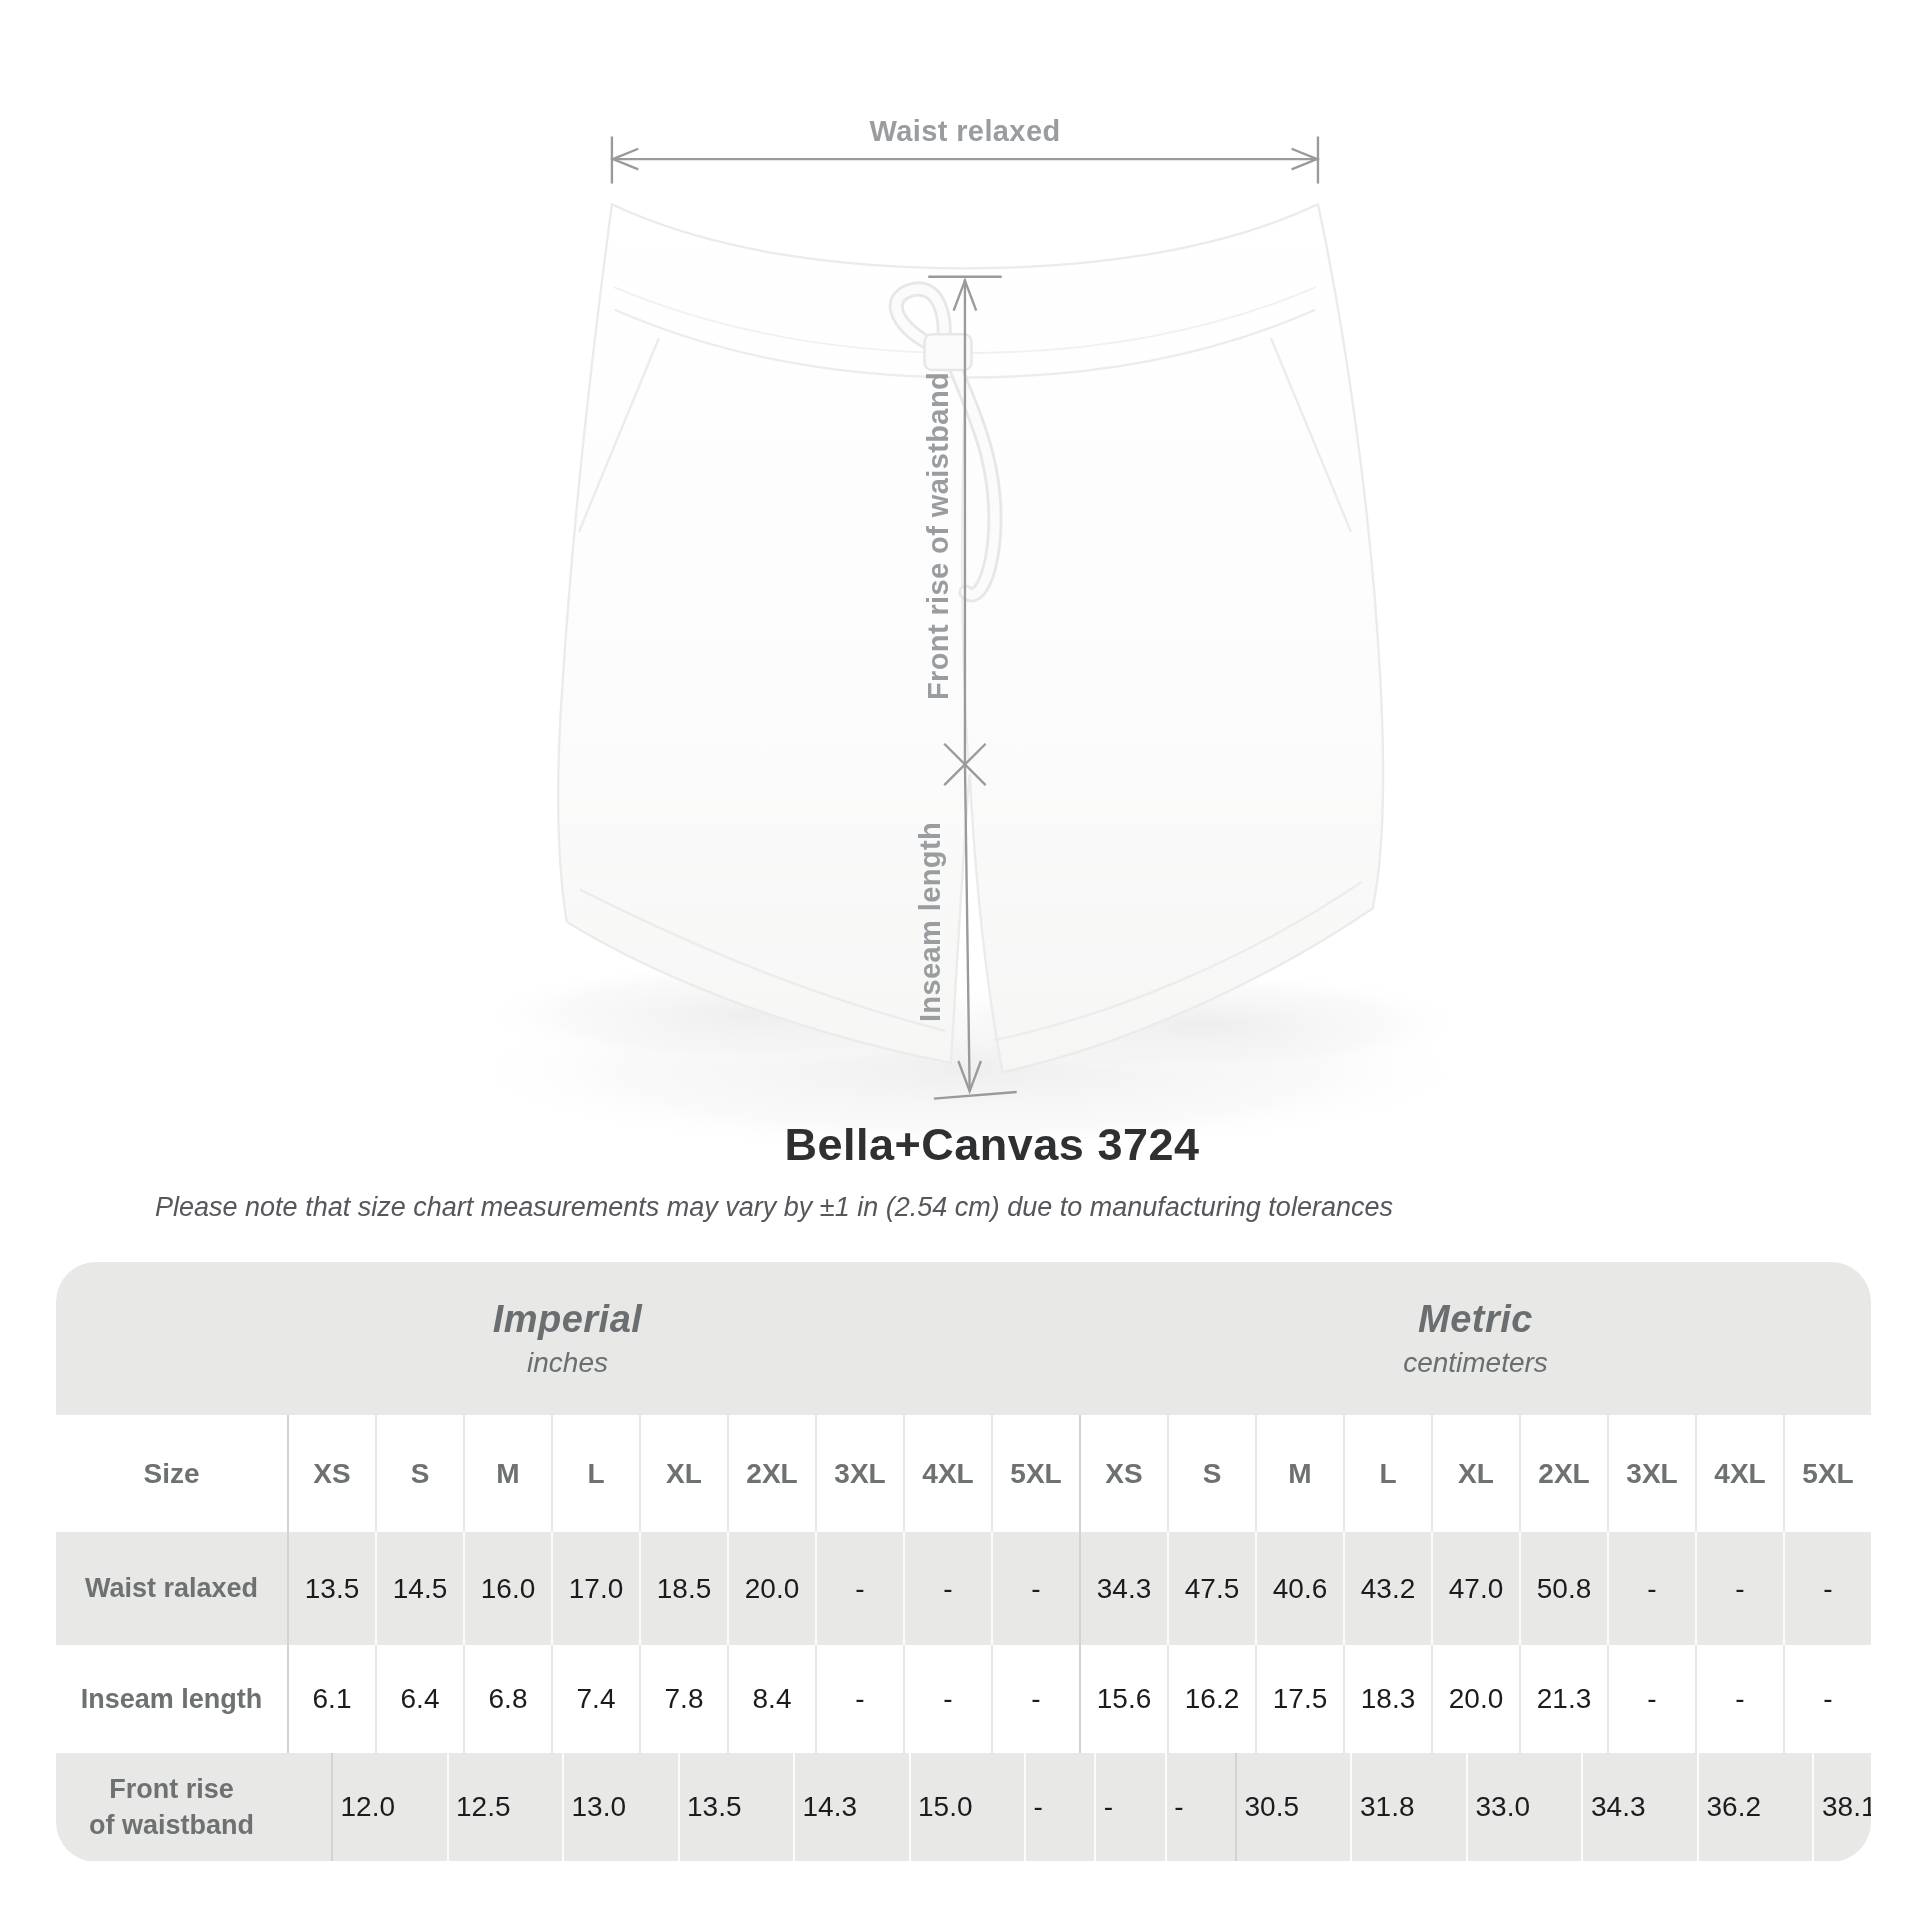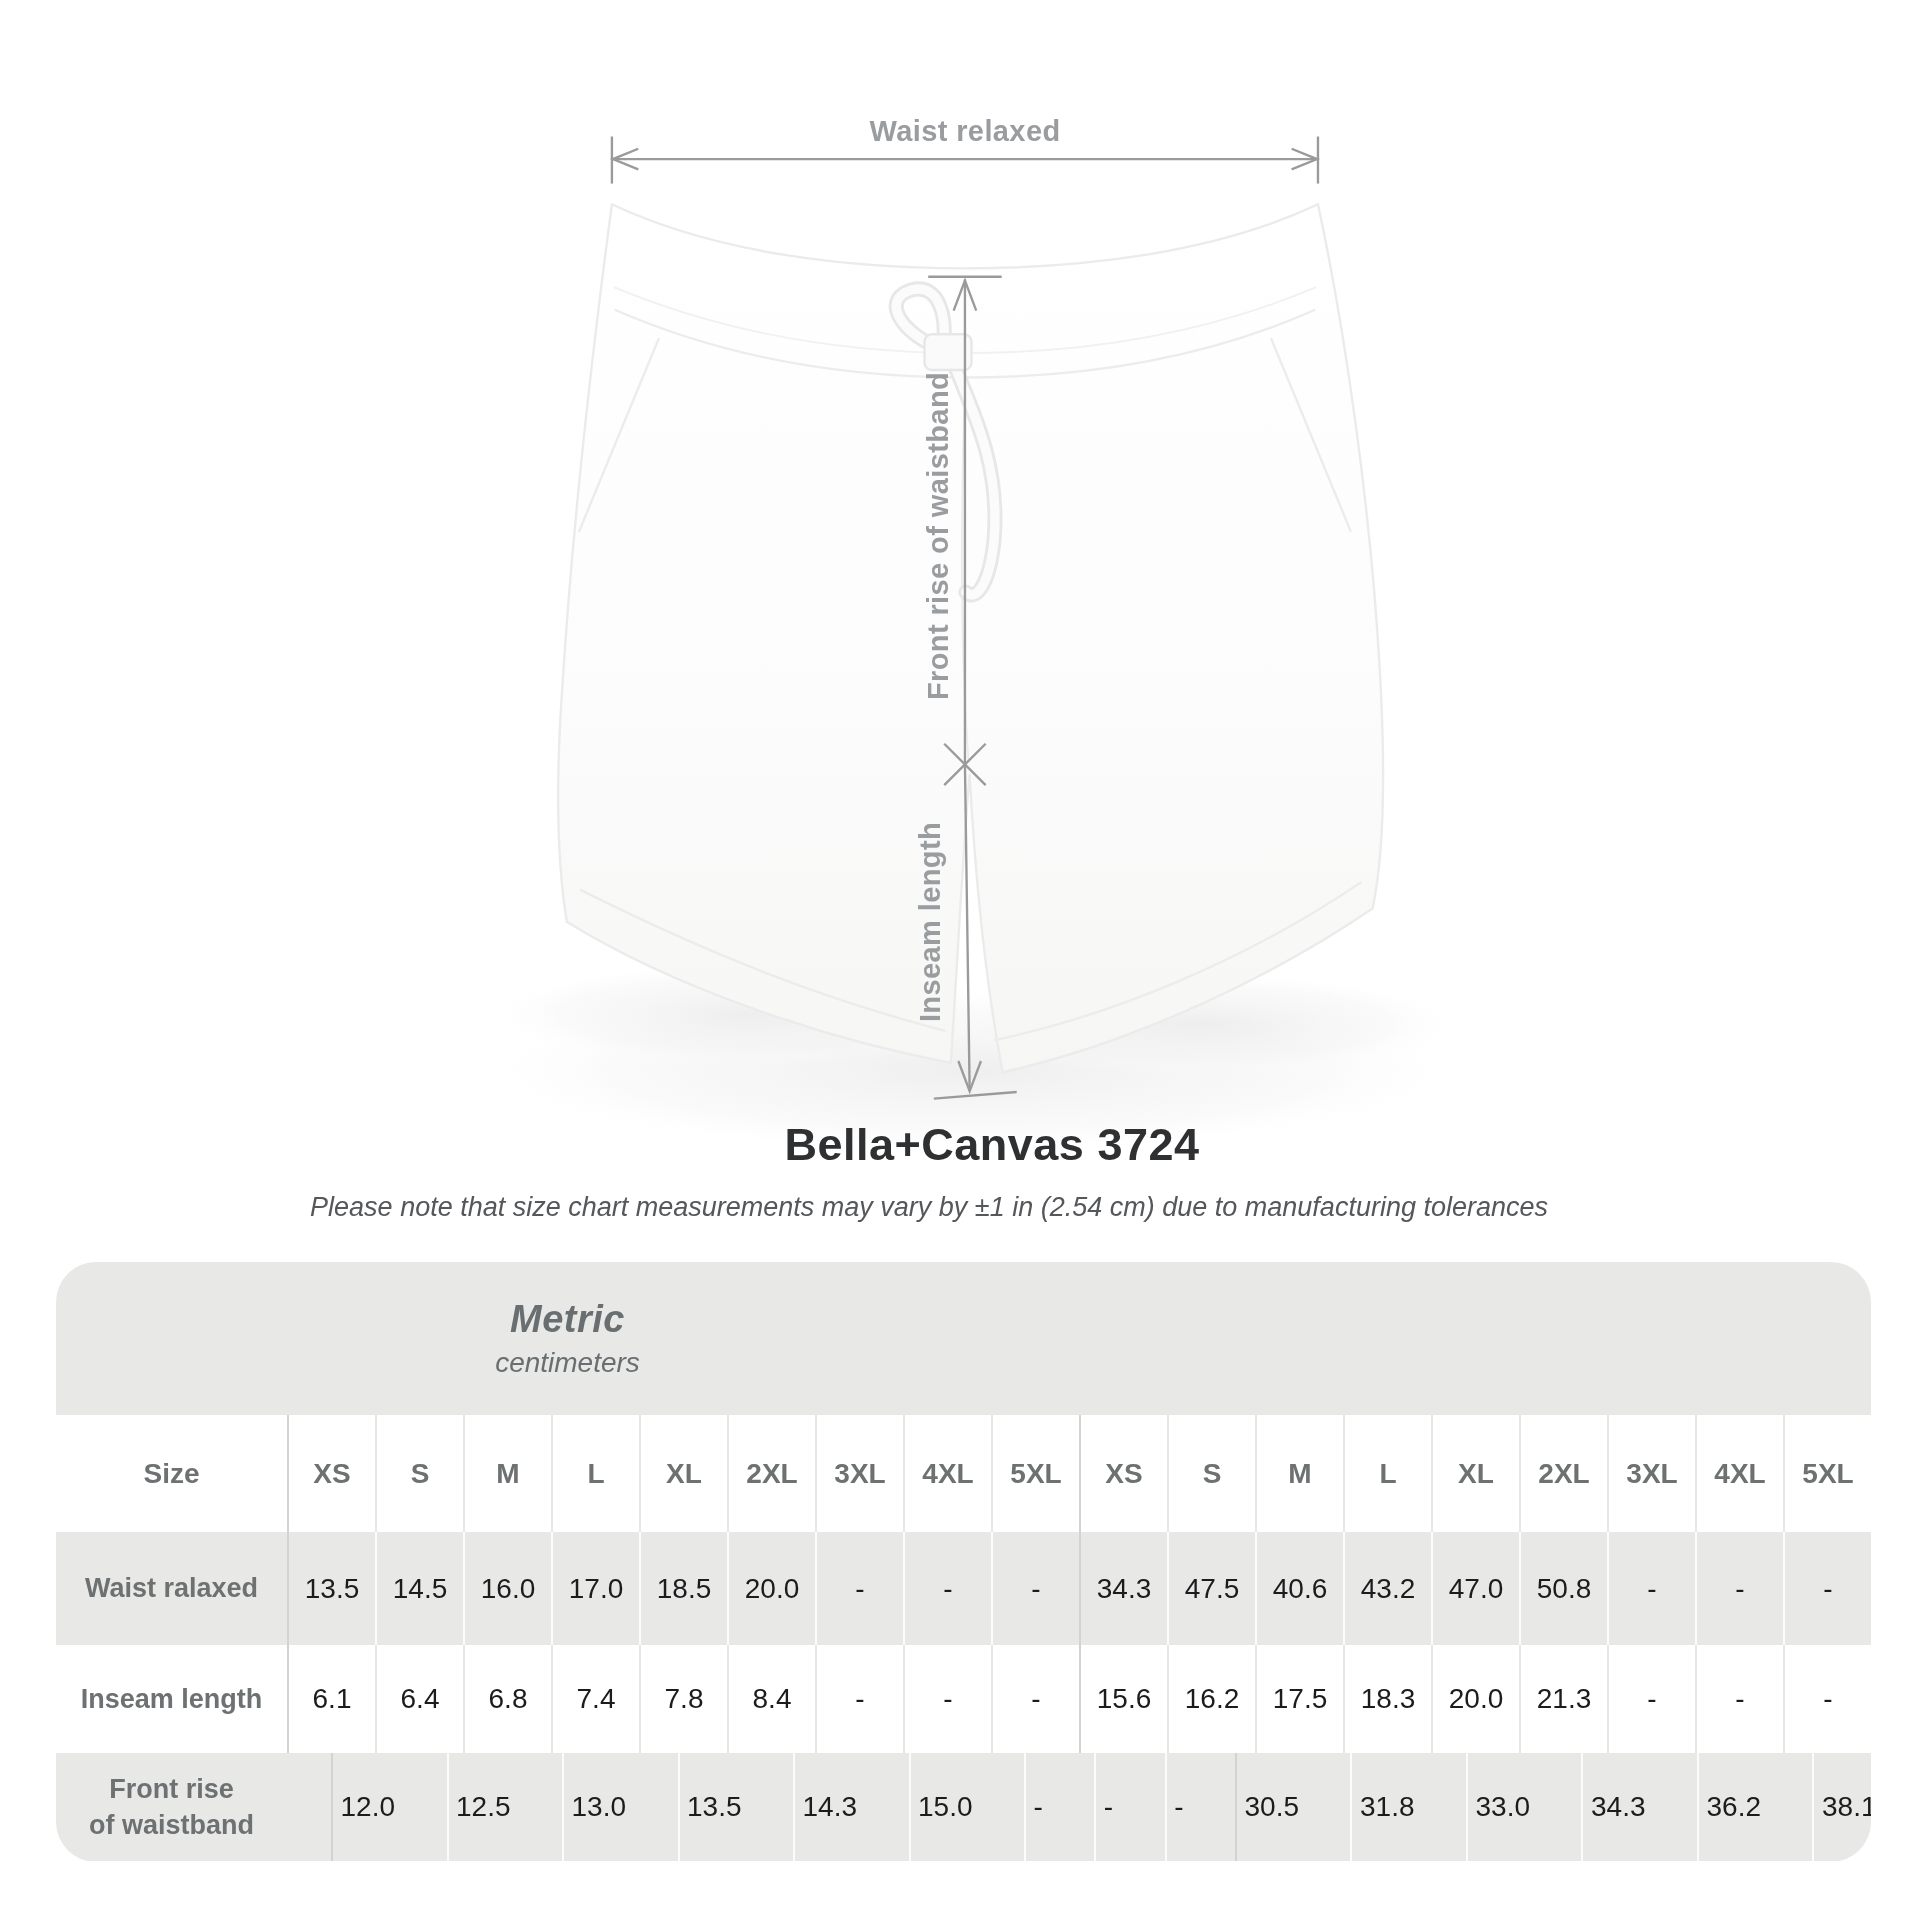--- a/index.html
+++ b/index.html
@@ -9,21 +9,21 @@
   
   .photo-area{position:absolute;left:0;top:4px;width:1928px;height:1125px;margin-top:12px;}
   .photo-area svg{position:absolute;left:0;top:0;}
   .dim-label{position:absolute;font-weight:bold;color:#9a9da0;font-size:29px;letter-spacing:0.4px;white-space:nowrap;}
   .dim-label.horiz{transform:translate(-50%,-100%);}
   .dim-label.vert{transform:translate(-50%,-50%) rotate(-90deg);}
 
   
   .product-title{position:absolute;left:0;top:1119px;width:1928px;margin:0;text-align:center;
     font-size:45px;font-weight:bold;color:#2f3032;letter-spacing:0.5px;padding-left:28px;}
-  .product-note{position:absolute;left:0;top:1192px;width:1548px;margin:0;text-align:right;
+  .product-note{position:absolute;left:0;top:1192px;width:1548px;margin:0;text-align:center;
     font-style:italic;font-size:27px;color:#55575a;}
 
   
   .table-wrap{position:absolute;left:56px;top:1262px;width:1815px;height:600px;
     border-radius:40px;overflow:hidden;background:#ffffff;}
   .trow{display:grid;}
   .band-row{grid-template-columns:1023px 793px;height:153px;background:#e8e8e7;}
   .bcell{display:flex;flex-direction:column;align-items:center;justify-content:center;gap:5.6px;}
   .band-title{font-size:38px;font-weight:bold;font-style:italic;color:#696e70;letter-spacing:0.5px;}
   .band-unit{font-size:28px;font-style:italic;color:#696e70;}
@@ -125,20 +125,24 @@
     <div class="dim-label vert" style="left:938px;top:520px;">Front rise of waistband</div>
     <div class="dim-label vert" style="left:930px;top:906px;">Inseam length</div>
   </div>
 
   <h1 class="product-title">Bella+Canvas 3724</h1>
   <p class="product-note">Please note that size chart measurements may vary by ±1 in (2.54 cm) due to manufacturing tolerances</p>
 
   <div class="table-wrap">
     <div class="trow band-row">
       <div class="bcell">
+        <div class="band-title">Imperial</div>
+        <div class="band-unit">inches</div>
+      </div>
+      <div class="bcell">
         <div class="band-title">Metric</div>
         <div class="band-unit">centimeters</div>
       </div>
     </div>
 
     <div class="trow size-row" id="size-row">
       <div class="cell head-label">Size</div>
 
     <div class="cell size-cell major">XS</div>
         <div class="cell size-cell">S</div>

